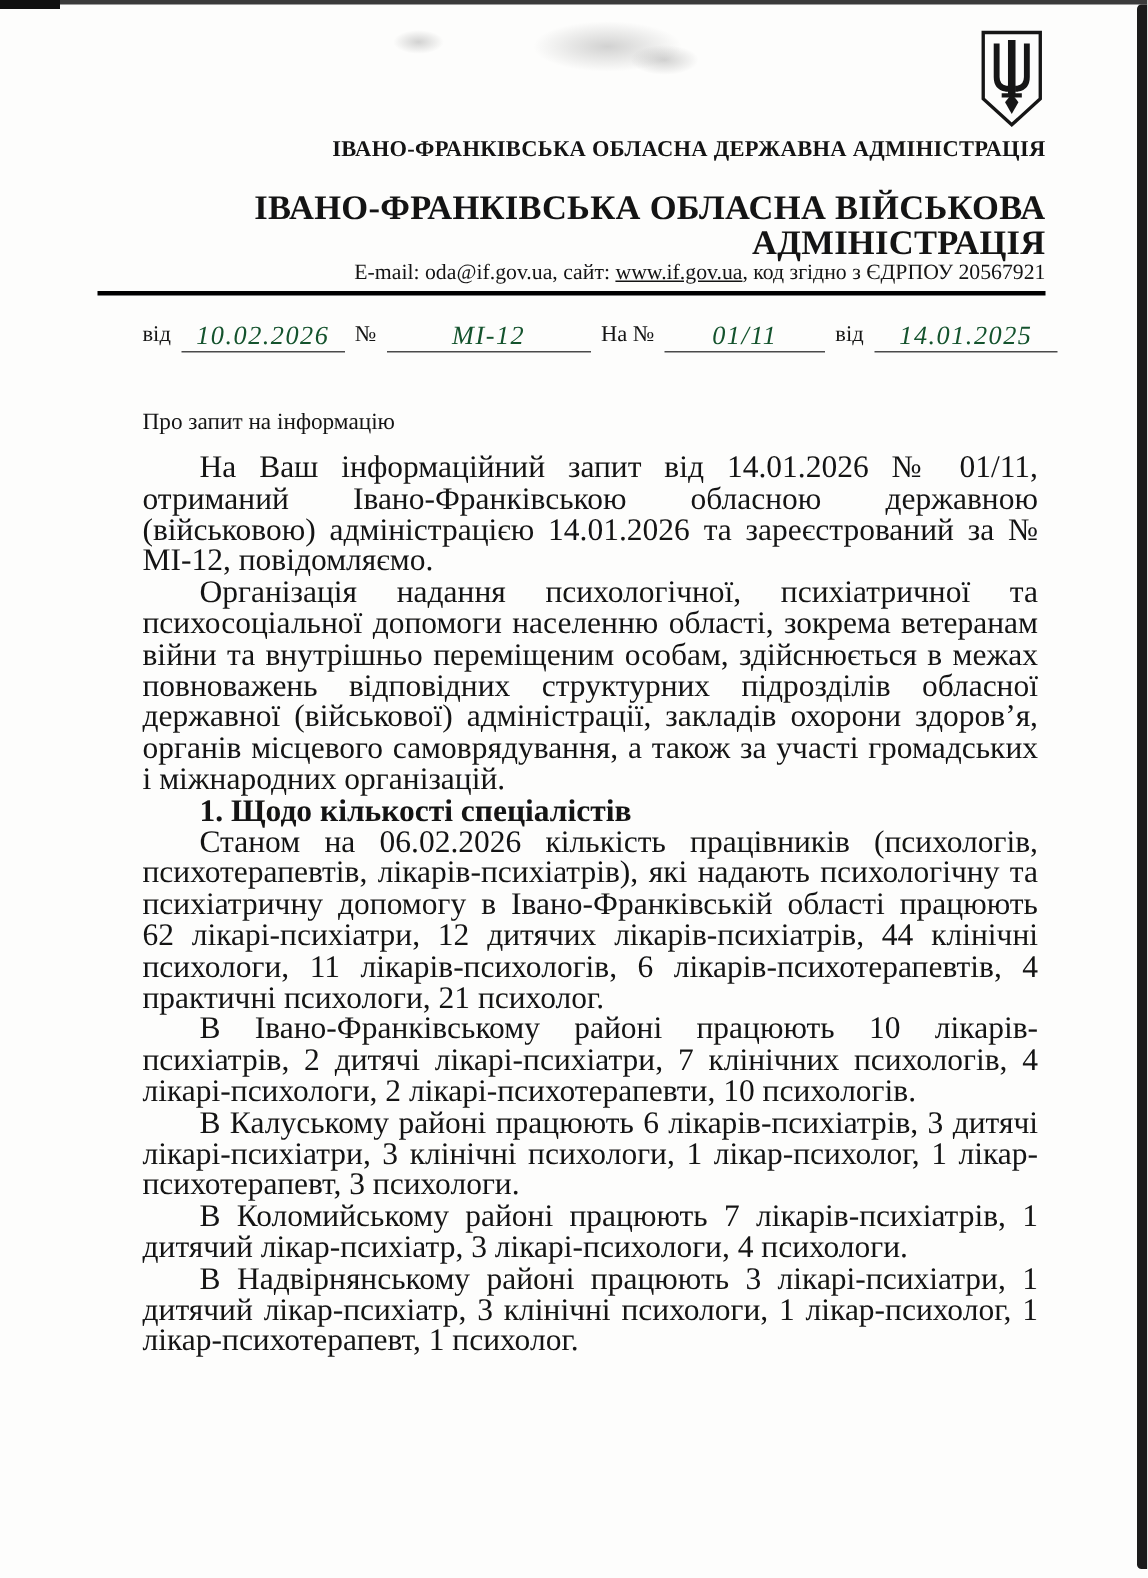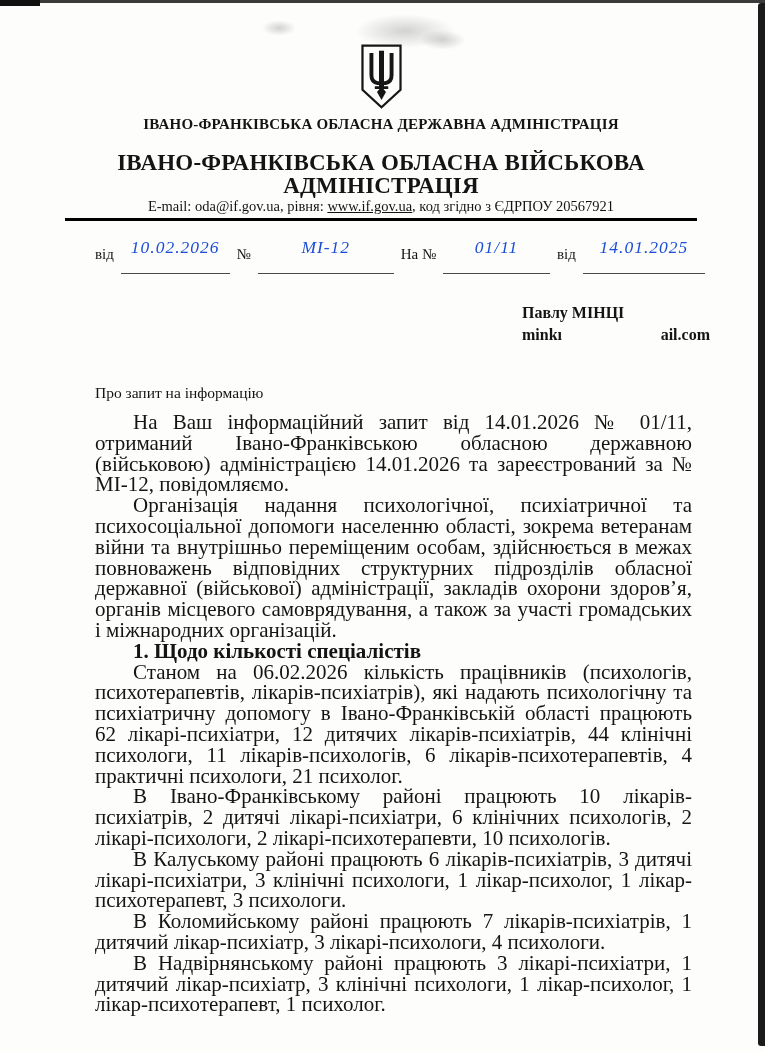--- a/index.html
+++ b/index.html
@@ -12,36 +12,36 @@
   .scan-edge-top   { position:absolute; top:0; left:0; width:765px; height:3px; background:#3b3b3b; }
   .scan-corner     { position:absolute; top:0; left:0; width:40px; height:6px; background:#101010; }
   .scan-edge-right { position:absolute; top:3px; right:0; width:7px; height:1043px; background:#1b1b1b; border-radius:3px 0 0 3px; }
   .noise { position:absolute; border-radius:50%;
     background:radial-gradient(ellipse at center, rgba(110,110,110,.30), rgba(110,110,110,0) 70%); }
   .n1 { left:355px; top:14px; width:100px; height:34px; }
   .n2 { left:262px; top:20px; width:34px; height:16px; }
   .n3 { left:420px; top:30px; width:46px; height:20px; }
 
   
-  .letterhead { padding-top:44px; margin:0 68px 0 65px; text-align:center; }
+  .letterhead { padding-top:20px; margin:0 68px 0 65px; text-align:right; }
   .emblem { height:68px; }
   .org1 { font-weight:bold; font-size:15px;  line-height:21px; letter-spacing:.2px; margin-top:2px; }
   .org2 { font-weight:bold; font-size:23px; line-height:23px; letter-spacing:.2px;margin-top:16px; }
   .addr { font-size:14.5px; line-height:20px; }
   .contact { font-size:14.5px; line-height:19px; }
   .uline { text-decoration:underline; }
   .rule { height:3px; background:#000; margin-top:2px; }
 
   
   .refrow { display:flex; align-items:center; margin:16px 60px 0 95px; font-size:15px; gap:7px; }
   .refrow .lbl { padding-bottom:2px; white-space:nowrap; }
   .refrow .gap { }
   .u  { border-bottom:1.7px solid #4a4a4a; }
   .hw { display:inline-block; font-style:italic; font-size:17.5px; line-height:20px;
-        color:#1d4ed8; text-align:center; letter-spacing:1px; padding-bottom:16px; }
+        color:#14532d; text-align:center; letter-spacing:1px; padding-bottom:1px; }
   .w1 { width:112px; } .w2 { width:140px; } .w3 { width:110px; } .w4 { width:126px; }
 
   
   .recipient { margin:28px 0 0 522px; width:188px; font-weight:bold; font-size:16px; line-height:22px; }
   .remail { display:flex; justify-content:space-between; }
 
   
   .subject  { margin:36px 0 0 95px; font-size:15.5px; line-height:21px; }
   .bodytext { margin:9px 73px 0 95px; font-size:21px; line-height:20.8px; text-align:justify; }
   .para { margin:0; text-indent:38px; }
@@ -67,49 +67,42 @@
           <path d="M22 16 V56 Q22 68 33 70 L36 70" stroke-width="7"></path>
           <path d="M58 16 V56 Q58 68 47 70 L44 70" stroke-width="7"></path>
           <path d="M40 12 V78" stroke-width="9"></path>
           <path d="M28 78 H52" stroke-width="5"></path>
           <path d="M40 76 L48 86 L40 100 L32 86 Z" fill="#161616" stroke="none"></path>
         </g>
       </svg>
     </div>
     <div class="org1">ІВАНО-ФРАНКІВСЬКА ОБЛАСНА ДЕРЖАВНА АДМІНІСТРАЦІЯ</div>
     <div class="org2">ІВАНО-ФРАНКІВСЬКА ОБЛАСНА ВІЙСЬКОВА АДМІНІСТРАЦІЯ</div>
-    <div class="contact"><span>E-mail: oda@if.gov.ua, рівня: </span><span class="uline">www.if.gov.ua</span><span>, код згідно з ЄДРПОУ 20567921</span></div>
+    <div class="contact"><span>E-mail: oda@if.gov.ua, сайт: </span><span class="uline">www.if.gov.ua</span><span>, код згідно з ЄДРПОУ 20567921</span></div>
     <div class="rule"></div>
   </div>
 
   <div class="refrow">
     <span class="lbl">від</span>
     <span class="hw u w1">10.02.2026</span>
     <span class="lbl">№</span>
     <span class="hw u w2">МІ-12</span>
     <span class="lbl gap">На №</span>
     <span class="hw u w3">01/11</span>
     <span class="lbl">від</span>
     <span class="hw u w4">14.01.2025</span>
   </div>
 
-  <div class="recipient">
-    <div>Павлу МІНЦІ</div>
-    <div class="remail">
-      <span>minkı</span>
-      <span>ail.com</span>
-    </div>
-  </div>
 
   <div class="subject">Про запит на інформацію</div>
 
   <div class="bodytext">
     <p class="para">На Ваш інформаційний запит від 14.01.2026 № 01/11, отриманий Івано-Франківською обласною державною (військовою) адміністрацією 14.01.2026 та зареєстрований за № МІ-12, повідомляємо.</p>
     <p class="para">Організація надання психологічної, психіатричної та психосоціальної допомоги населенню області, зокрема ветеранам війни та внутрішньо переміщеним особам, здійснюється в межах повноважень відповідних структурних підрозділів обласної державної (військової) адміністрації, закладів охорони здоров’я, органів місцевого самоврядування, а також за участі громадських і міжнародних організацій.</p>
     <p class="para bold">1. Щодо кількості спеціалістів</p>
     <p class="para">Станом на 06.02.2026 кількість працівників (психологів, психотерапевтів, лікарів-психіатрів), які надають психологічну та психіатричну допомогу в Івано-Франківській області працюють 62 лікарі-психіатри, 12 дитячих лікарів-психіатрів, 44 клінічні психологи, 11 лікарів-психологів, 6 лікарів-психотерапевтів, 4 практичні психологи, 21 психолог.</p>
-    <p class="para">В Івано-Франківському районі працюють 10 лікарів-психіатрів, 2 дитячі лікарі-психіатри, 6 клінічних психологів, 2 лікарі-психологи, 2 лікарі-психотерапевти, 10 психологів.</p>
+    <p class="para">В Івано-Франківському районі працюють 10 лікарів-психіатрів, 2 дитячі лікарі-психіатри, 7 клінічних психологів, 4 лікарі-психологи, 2 лікарі-психотерапевти, 10 психологів.</p>
     <p class="para">В Калуському районі працюють 6 лікарів-психіатрів, 3 дитячі лікарі-психіатри, 3 клінічні психологи, 1 лікар-психолог, 1 лікар-психотерапевт, 3 психологи.</p>
     <p class="para">В Коломийському районі працюють 7 лікарів-психіатрів, 1 дитячий лікар-психіатр, 3 лікарі-психологи, 4 психологи.</p>
     <p class="para">В Надвірнянському районі працюють 3 лікарі-психіатри, 1 дитячий лікар-психіатр, 3 клінічні психологи, 1 лікар-психолог, 1 лікар-психотерапевт, 1 психолог.</p>
   </div>
 
 </div>
 
 </body></html>

